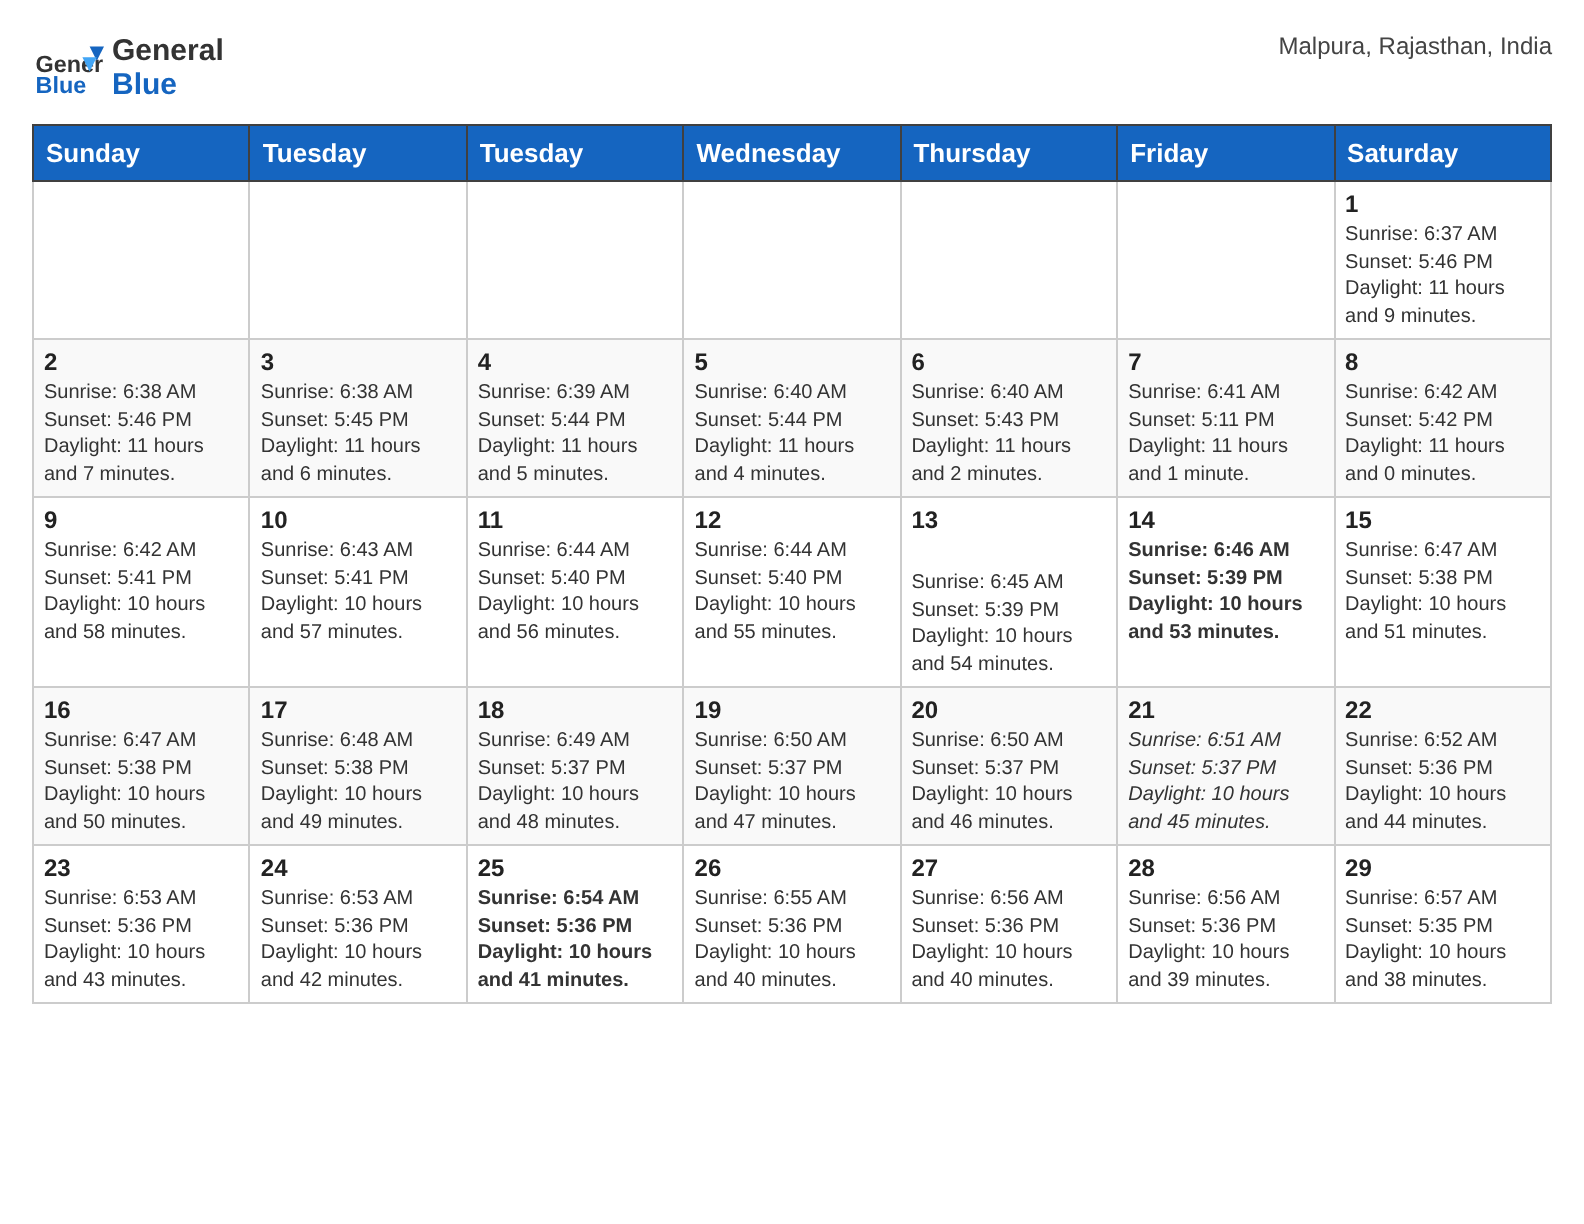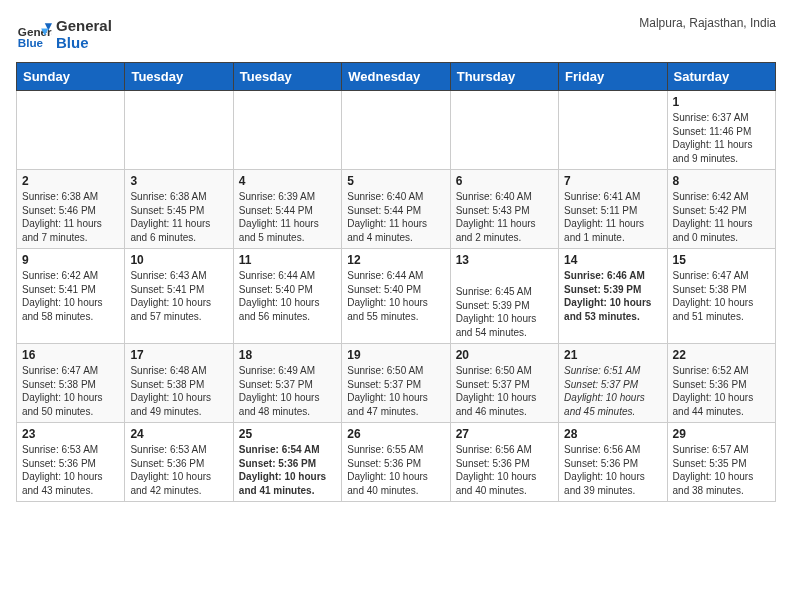--- a/index.html
+++ b/index.html
@@ -121,21 +121,21 @@
   <tr>
         <td class="empty-cell"></td>
         <td class="empty-cell"></td>
         <td class="empty-cell"></td>
         <td class="empty-cell"></td>
         <td class="empty-cell"></td>
         <td class="empty-cell"></td>
         <td>
           <span class="day-num">1</span>
           <div class="day-info" style="white-space: pre-line;">Sunrise: 6:37 AM
-Sunset: 11:46 PM
+Sunset: 5:46 PM
 Daylight: 11 hours and 9 minutes.</div>
         </td>
       </tr>
       <tr>
         <td>
           <span class="day-num">2</span>
           <div class="day-info" style="white-space: pre-line;">Sunrise: 6:38 AM
 Sunset: 5:46 PM
 Daylight: 11 hours and 7 minutes.</div>
         </td>

